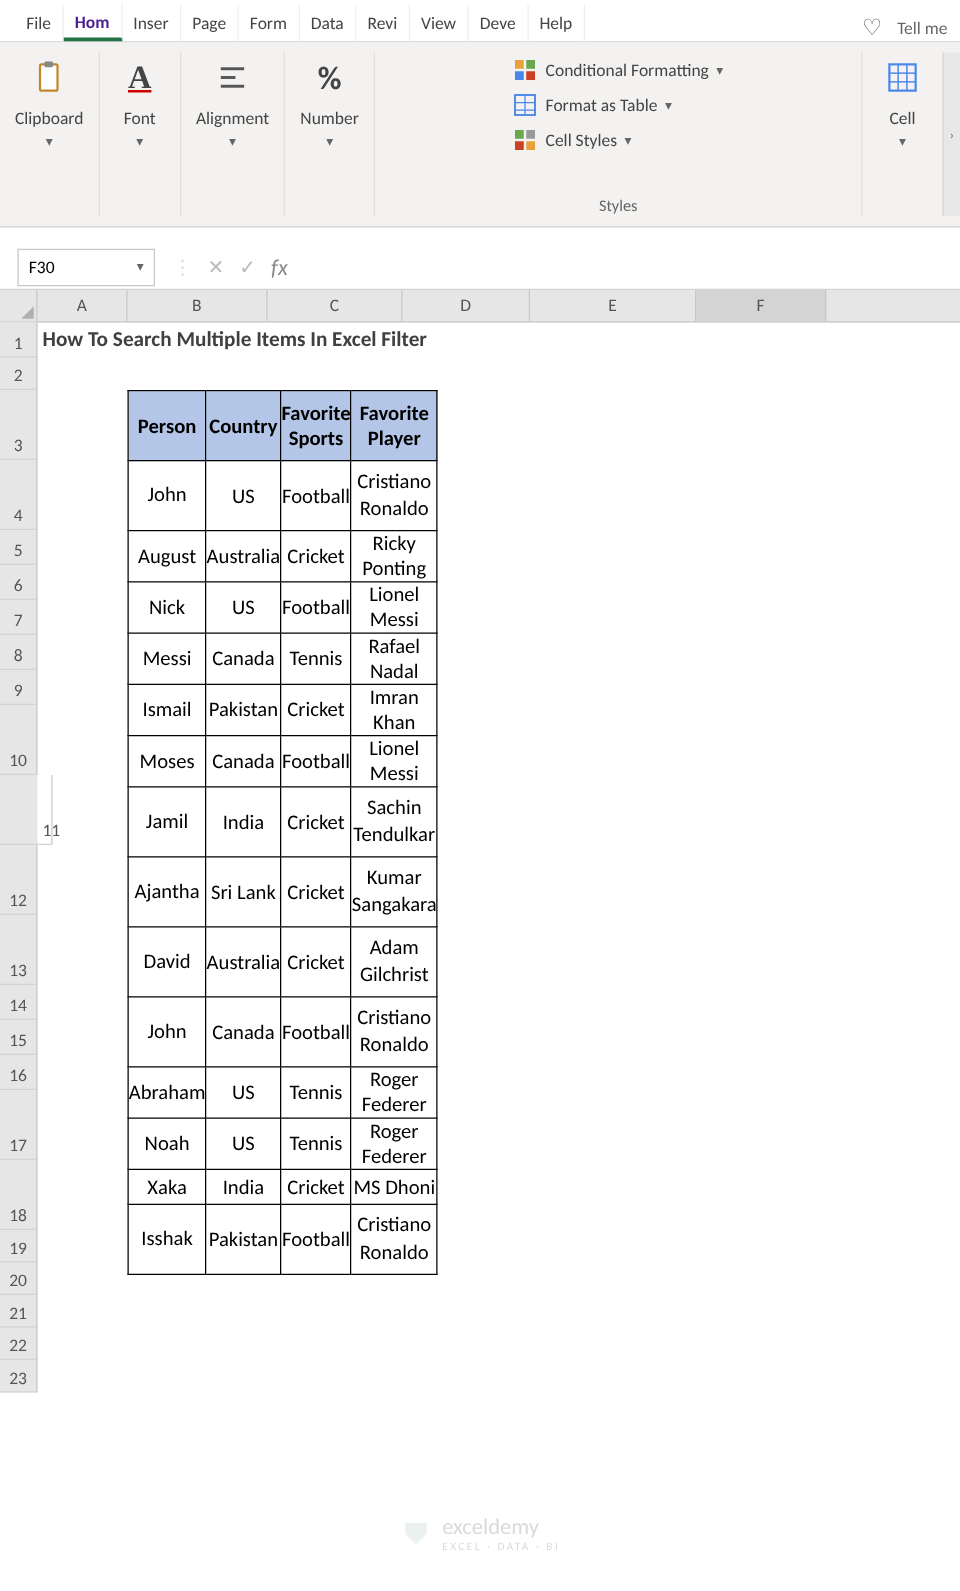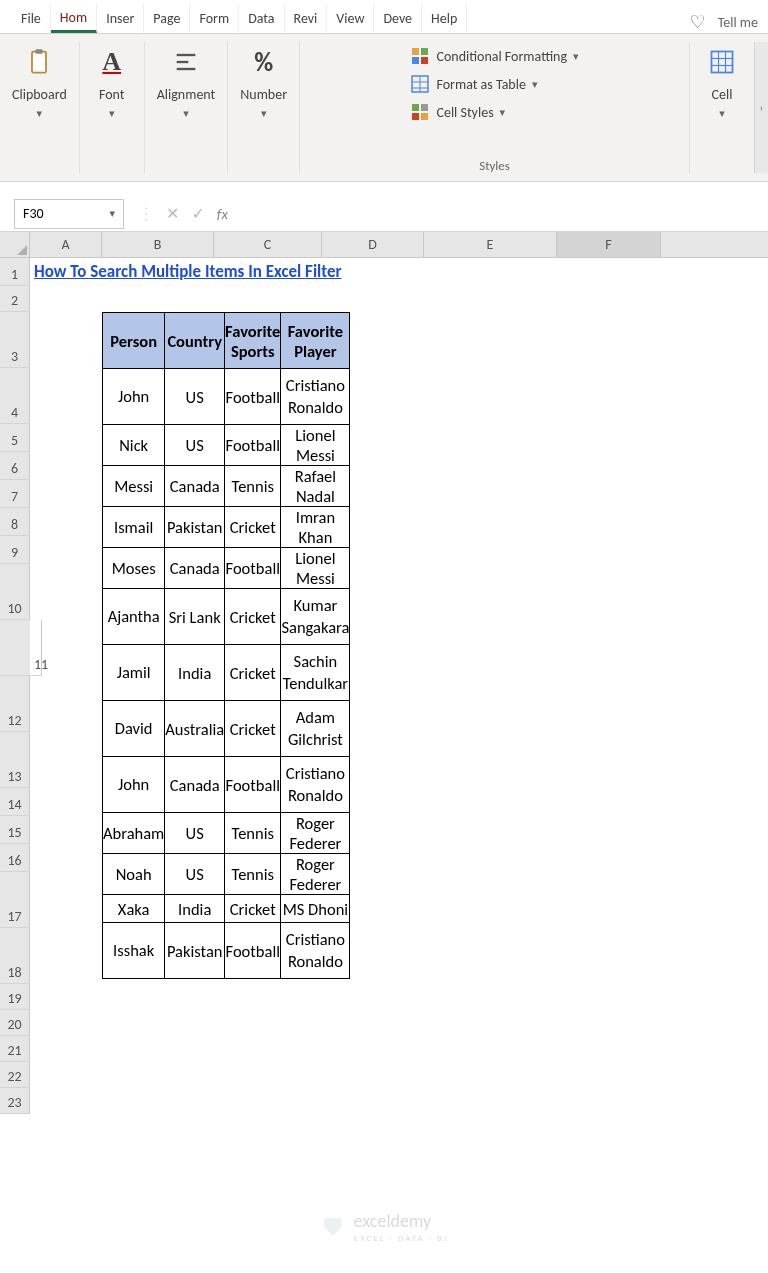--- a/index.html
+++ b/index.html
@@ -1,58 +1,58 @@
 <!DOCTYPE html>
 <html><head>
 <meta charset="utf-8">
 <style>
 * { box-sizing: border-box; margin: 0; padding: 0; font-family: 'Segoe UI', Calibri, Arial, sans-serif; }
 body { width: 768px; height: 1273px; background: #fff; overflow: hidden; position: relative; }
 
 
 .ribbon-tabs { display: flex; align-items: flex-end; background: #fff; border-bottom: 1px solid #d4d4d4; height: 34px; padding-left: 12px; font-size: 14px; }
 .ribbon-tab { padding: 6px 9px; cursor: pointer; color: #444; border-right: 1px solid #eee; white-space: nowrap; overflow: hidden; }
-.ribbon-tab.active { color: #7f1d1d; border-bottom: 3px solid #217346; padding-bottom: 4px; font-weight: 400; }
+.ribbon-tab.active { color: #4c1d95; border-bottom: 3px solid #217346; padding-bottom: 4px; font-weight: 700; }
 .bulb-area { display: flex; align-items: center; margin-left: auto; padding-right: 10px; gap: 12px; color: #666; }
 .bulb-icon { font-size: 18px; }
 
 
 .ribbon-body { background: #f3f2f1; border-bottom: 1px solid #d4d4d4; height: 148px; display: flex; padding: 8px 0; }
 .ribbon-group { display: flex; flex-direction: column; align-items: center; justify-content: space-between; padding: 0 12px; border-right: 1px solid #e1dfdd; height: 100%; }
 .ribbon-group.noright { border-right: none; }
 .ribbon-big-btn { display: flex; flex-direction: column; align-items: center; gap: 4px; font-size: 14px; color: #444; cursor: pointer; }
 .ribbon-big-icon { width: 40px; height: 40px; display: flex; align-items: center; justify-content: center; font-size: 26px; }
 .ribbon-styles { display: flex; flex-direction: column; gap: 8px; padding: 4px 8px; font-size: 14px; color: #444; flex: 1; }
 .ribbon-style-item { display: flex; align-items: center; gap: 6px; cursor: pointer; }
 .ribbon-group-label { font-size: 13px; color: #666; padding-top: 4px; }
 .chev { font-size: 11px; color: #666; }
 .ribbon-collapse { width: 14px; display: flex; align-items: center; justify-content: center; background: #e8e8e8; border-left: 1px solid #d4d4d4; cursor: pointer; font-size: 10px; color: #666; }
 
 
 .formula-bar { display: flex; align-items: center; height: 36px; border-bottom: 1px solid #d4d4d4; margin-top: 14px; }
 .name-box { width: 110px; height: 30px; border: 1px solid #c8c8c8; margin-left: 14px; display: flex; align-items: center; padding: 0 8px; font-size: 14px; justify-content: space-between; background: #fff; }
 .fx-btns { display: flex; align-items: center; gap: 12px; padding: 0 14px; color: #bbb; font-size: 16px; }
-.fx-label { font-style: italic; color: #888; font-size: 15px; }
+.fx-label { font-style: italic; color: #888; font-size: 18px; }
 .formula-input { flex: 1; height: 30px; border: none; font-size: 14px; padding: 0 6px; }
 
 
 .col-headers { display: flex; background: #e6e6e6; border-bottom: 1px solid #c8c8c8; height: 26px; }
 .select-all-corner { width: 30px; border-right: 1px solid #c8c8c8; background: #e6e6e6; position: relative; }
 .select-all-corner::after { content: ''; position: absolute; right: 2px; bottom: 2px; border-left: 10px solid transparent; border-bottom: 10px solid #b0b0b0; }
 .col-h { border-right: 1px solid #c8c8c8; text-align: center; font-size: 14px; color: #555; line-height: 26px; }
 .col-h.A { width: 72px; } .col-h.B { width: 112px; } .col-h.C { width: 108px; }
 .col-h.D { width: 102px; } .col-h.E { width: 133px; } .col-h.F { width: 104px; background: #d4d4d4; }
 
 
 .grid { display: flex; }
 .row-headers { width: 30px; background: #e6e6e6; }
 .row-h { border-right: 1px solid #c8c8c8; border-bottom: 1px solid #d4d4d4; text-align: center; font-size: 14px; color: #555; display: flex; align-items: flex-end; justify-content: center; padding-bottom: 2px; }
 .cells { position: relative; }
 
-.title-text { color: #1d4ed8; font-weight: bold; font-size: 17px; white-space: nowrap; position: absolute; left: 4px; text-decoration: underline; }
+.title-text { color: #404040; font-weight: bold; font-size: 17px; white-space: nowrap; position: absolute; left: 4px; }
 
 
 .data-table { position: absolute; left: 72px; top: 54px; border-collapse: collapse; }
 .data-table th, .data-table td { border: 1.5px solid #000; text-align: center; vertical-align: middle; font-size: 16.5px; }
 .data-table th { background: #b4c6e7; font-weight: bold; width: 112px; height: 56px; margin-top: 48px; }
 .data-table th.c2 { width: 108px; } .data-table th.c3 { width: 102px; } .data-table th.c4 { width: 133px; }
 .data-table td { height: 28px; }
 
 .watermark { position: absolute; left: 50%; transform: translateX(-50%); bottom: 30px; opacity: 0.28; color: #7a7a7a; font-size: 18px; display: flex; align-items: center; gap: 8px; }
 .watermark-sub { font-size: 9px; letter-spacing: 2px; display: block; }
@@ -234,20 +234,26 @@
           </tr>
         </thead>
       <tbody id="dtbody">
           <tr>
             <td style="height: 56px; white-space: normal; line-height: 1.3;">John</td>
             <td style="height: 56px;">US</td>
             <td style="height: 56px;">Football</td>
             <td style="height: 56px; white-space: normal; line-height: 1.3;">Cristiano<br>Ronaldo</td>
           </tr>
           <tr>
+            <td style="height: 28px;">August</td>
+            <td style="height: 28px;">Australia</td>
+            <td style="height: 28px;">Cricket</td>
+            <td style="height: 28px;">Ricky Ponting</td>
+          </tr>
+          <tr>
             <td style="height: 28px;">Nick</td>
             <td style="height: 28px;">US</td>
             <td style="height: 28px;">Football</td>
             <td style="height: 28px;">Lionel Messi</td>
           </tr>
           <tr>
             <td style="height: 28px;">Messi</td>
             <td style="height: 28px;">Canada</td>
             <td style="height: 28px;">Tennis</td>
             <td style="height: 28px;">Rafael Nadal</td>
@@ -258,30 +264,30 @@
             <td style="height: 28px;">Cricket</td>
             <td style="height: 28px;">Imran Khan</td>
           </tr>
           <tr>
             <td style="height: 28px;">Moses</td>
             <td style="height: 28px;">Canada</td>
             <td style="height: 28px;">Football</td>
             <td style="height: 28px;">Lionel Messi</td>
           </tr>
           <tr>
+            <td style="height: 56px; white-space: normal; line-height: 1.3;">Jamil</td>
+            <td style="height: 56px;">India</td>
+            <td style="height: 56px;">Cricket</td>
+            <td style="height: 56px; white-space: normal; line-height: 1.3;">Sachin<br>Tendulkar</td>
+          </tr>
+          <tr>
             <td style="height: 56px; white-space: normal; line-height: 1.3;">Ajantha</td>
             <td style="height: 56px;">Sri Lank</td>
             <td style="height: 56px;">Cricket</td>
             <td style="height: 56px; white-space: normal; line-height: 1.3;">Kumar<br>Sangakara</td>
-          </tr>
-          <tr>
-            <td style="height: 56px; white-space: normal; line-height: 1.3;">Jamil</td>
-            <td style="height: 56px;">India</td>
-            <td style="height: 56px;">Cricket</td>
-            <td style="height: 56px; white-space: normal; line-height: 1.3;">Sachin<br>Tendulkar</td>
           </tr>
           <tr>
             <td style="height: 56px; white-space: normal; line-height: 1.3;">David</td>
             <td style="height: 56px;">Australia</td>
             <td style="height: 56px;">Cricket</td>
             <td style="height: 56px; white-space: normal; line-height: 1.3;">Adam<br>Gilchrist</td>
           </tr>
           <tr>
             <td style="height: 56px; white-space: normal; line-height: 1.3;">John</td>
             <td style="height: 56px;">Canada</td>

